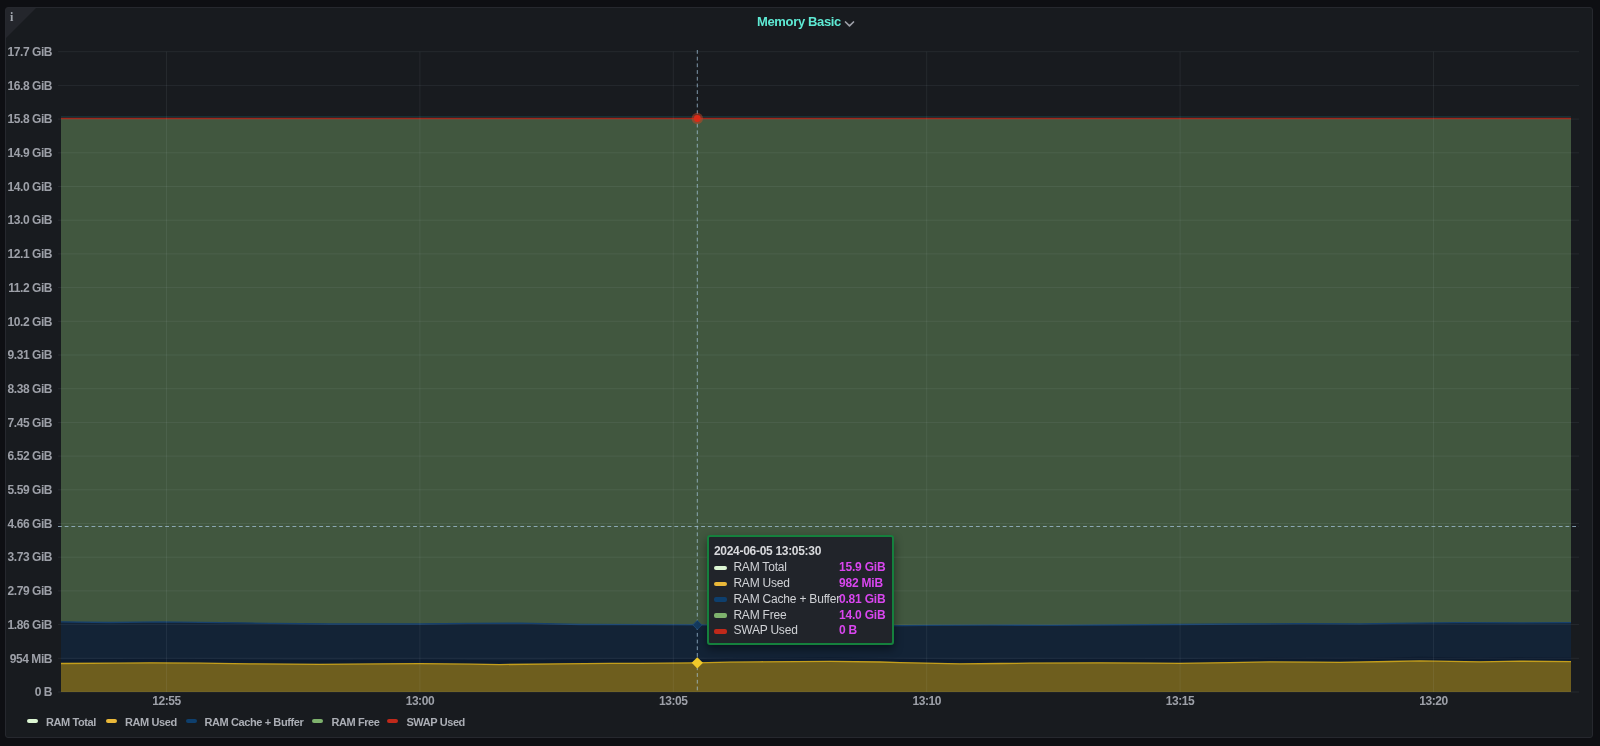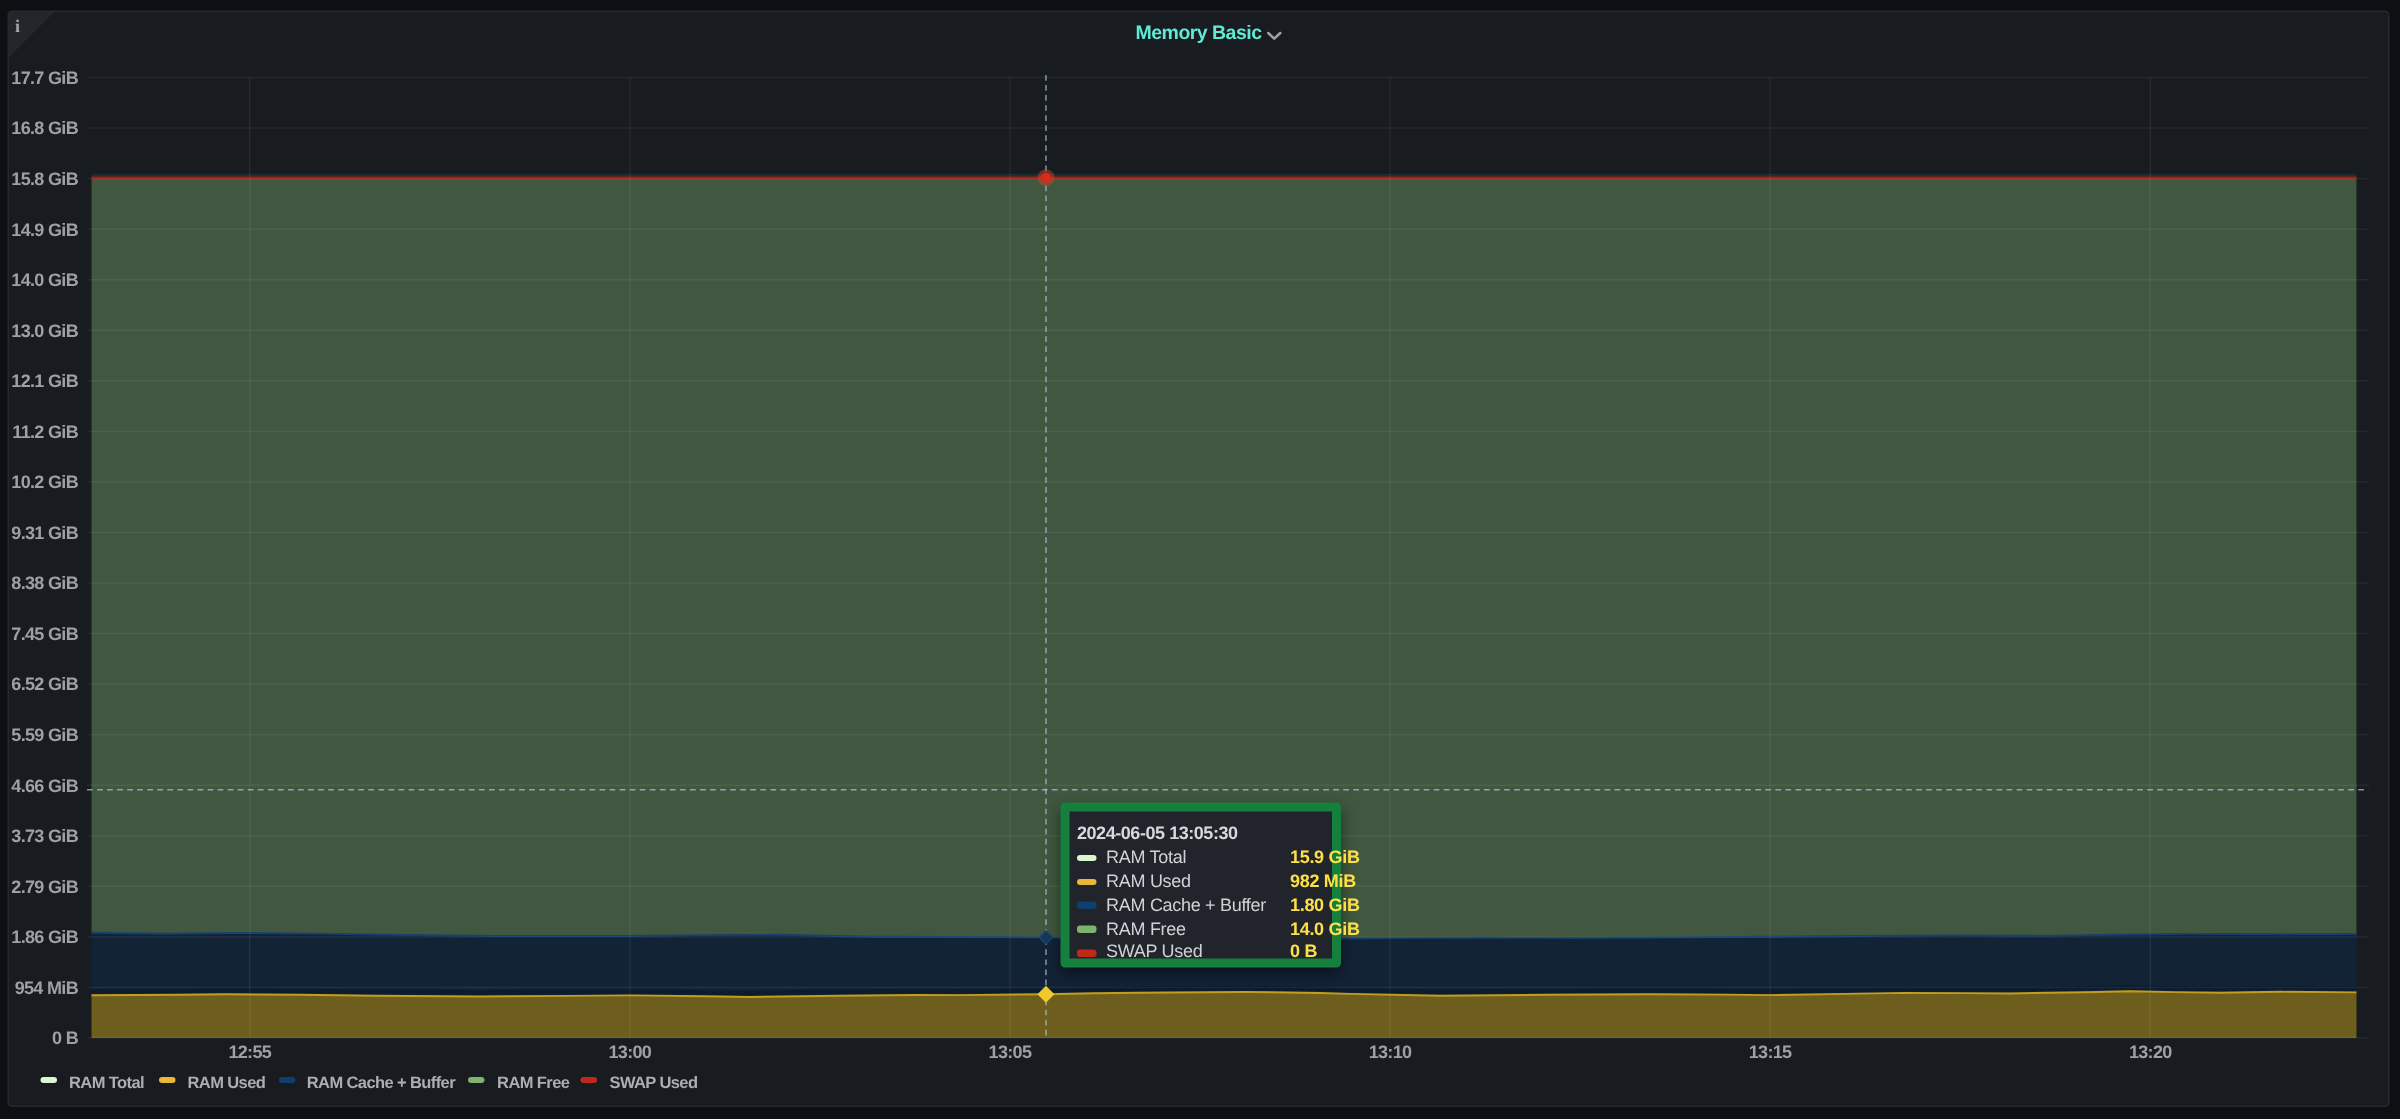--- a/index.html
+++ b/index.html
@@ -10,28 +10,28 @@
     border-top:30px solid #24262c; border-right:30px solid transparent; }
   #iicon { position:absolute; left:4px; top:2px; color:#a2a6ae;
     font:bold 12px "Liberation Serif", serif; }
   #title { position:absolute; left:0; top:0; width:100%; height:28px; text-align:center;
     line-height:27px; color:#5eead4; font-size:13px; font-weight:bold; letter-spacing:-0.35px; }
   #chev { position:absolute; left:838px; top:11.5px; }
   svg.chart { position:absolute; left:0; top:0; }
   .grid line { stroke:rgba(226,238,255,0.068); stroke-width:1; }
   .alab text { fill:#9da0a8; font-size:12px; font-weight:bold; font-family:"Liberation Sans",sans-serif; letter-spacing:-0.45px; }
   #tooltip { position:absolute; left:707px; top:535px; width:187px; height:110px;
-    background:#21242a; border:6px solid #15803d; border-radius:3px;
+    background:#21242a; border:2px solid #15803d; border-radius:3px;
     box-shadow:0 4px 10px rgba(0,0,0,0.45); padding:6px 5px 0 5px; z-index:5; }
   #tooltip .th { color:#d8d9dc; font-size:12px; font-weight:bold; letter-spacing:-0.3px;
     height:17px; line-height:16px; }
   .tr { position:relative; height:15.85px; line-height:15.85px; }
   .tsw { position:absolute; left:-0.3px; top:5.8px; width:13px; height:4.5px; border-radius:2px; }
   .tl { position:absolute; left:19.4px; white-space:nowrap; top:0; color:#d0d2d6; font-size:12px; letter-spacing:-0.2px; }
-  .tv { position:absolute; left:142px; top:0; color:#fde047; font-size:12px; font-weight:bold; letter-spacing:-0.2px; white-space:nowrap; }
+  .tv { position:absolute; left:125px; top:0; color:#d946ef; font-size:12px; font-weight:bold; letter-spacing:-0.2px; white-space:nowrap; }
   #legend { position:absolute; left:0; top:712px; width:100%; height:18px; }
   .li { position:absolute; top:0; height:18px; line-height:18px; white-space:nowrap; }
   .sw { display:inline-block; width:11px; height:4px; border-radius:2px; vertical-align:middle; margin-top:-2px; }
   .lt { color:#abaeb5; font-size:11px; font-weight:bold; margin-left:8px; letter-spacing:-0.4px; }
 </style></head>
 <body>
 <div id="panel">
   <div id="corner"></div>
     <div id="iicon">i</div>
   <div id="title">Memory Basic</div>
@@ -121,21 +121,21 @@
       <span class="tv">15.9 GiB</span>
     </div>
     <div class="tr">
       <span class="tsw" style="background:#eab839"></span>
       <span class="tl">RAM Used</span>
       <span class="tv">982 MiB</span>
     </div>
     <div class="tr">
       <span class="tsw" style="background:#0e3f6d"></span>
       <span class="tl">RAM Cache + Buffer</span>
-      <span class="tv">1.80 GiB</span>
+      <span class="tv">0.81 GiB</span>
     </div>
     <div class="tr">
       <span class="tsw" style="background:#7eb26d"></span>
       <span class="tl">RAM Free</span>
       <span class="tv">14.0 GiB</span>
     </div>
     <div class="tr">
       <span class="tsw" style="background:#c0291a"></span>
       <span class="tl">SWAP Used</span>
       <span class="tv">0 B</span>

